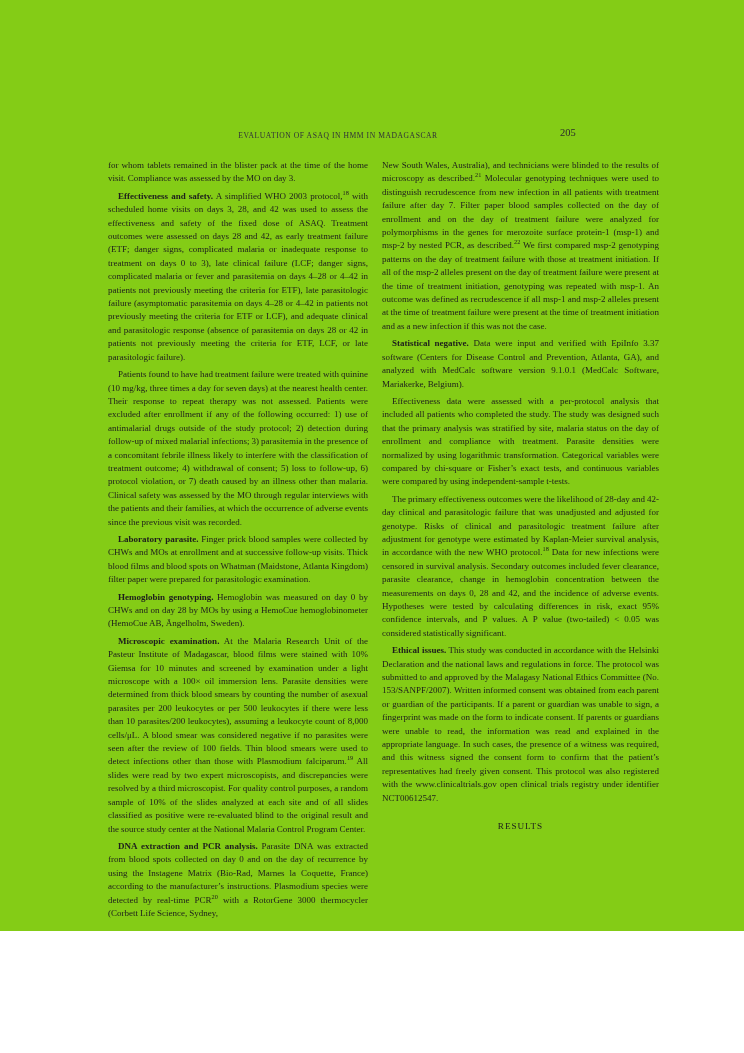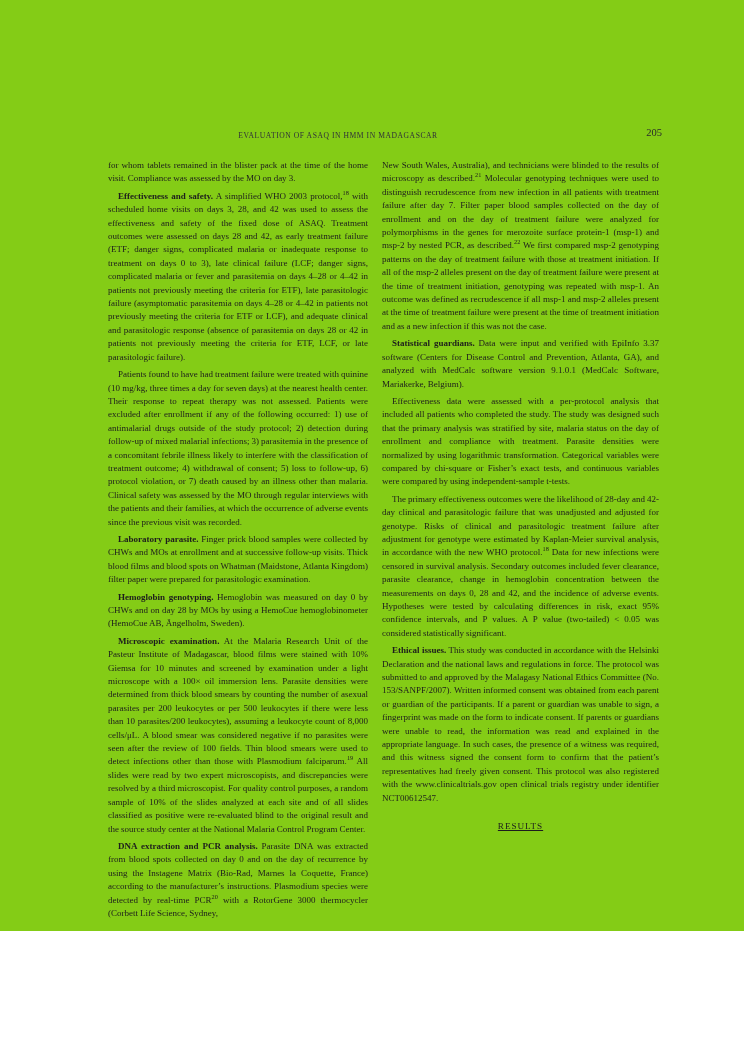--- a/index.html
+++ b/index.html
@@ -8,35 +8,35 @@
     font-family:"Liberation Serif","DejaVu Serif",serif;
     -webkit-font-smoothing:antialiased;
   }
   .page{position:absolute;left:0;top:0;width:744px;height:931px;background:#84cc16;overflow:hidden;}
   .running-title{
     position:absolute;top:131px;left:104px;width:468px;text-align:center;
     font-size:7.6px;letter-spacing:0.55px;color:#30303a;font-variant:small-caps;
     text-transform:uppercase;white-space:nowrap;
   }
   .pagenum-top{
-    position:absolute;top:127px;left:560px;width:102px;text-align:right;
+    position:absolute;top:127px;left:560px;width:102px;text-align:left;
     font-size:10.5px;color:#2b2b2b;
   }
   .col{
     position:absolute;top:155px;text-align:justify;
     font-size:9px;line-height:13.4px;color:#1d1d1d;
     word-spacing:-0.2px;
   }
   .col-left{left:104px;width:268px;}
   .col-right{left:378px;width:285px;}
   .para{margin:4px;}
   .para.indent{text-indent:10px;}
   .heading{
     margin:15px 0 12px 0;text-align:center;font-size:9.2px;
-    letter-spacing:0.9px;color:#1d1d1d;text-decoration:underline;
+    letter-spacing:0.9px;color:#1d1d1d;
   }
   .run-b{font-weight:bold;}
   .run-i{}
   .run-sup{font-size:6.3px;vertical-align:super;line-height:0;}
   .folio{
     position:absolute;top:972px;left:616px;width:28px;text-align:center;
     font-family:"DejaVu Sans","Liberation Sans",sans-serif;
     font-size:12.5px;color:#3d3a38;
   }
 </style>
@@ -52,21 +52,21 @@
       <p class="para indent"><span class="run-b">Effectiveness and safety.</span><span> A simplified WHO 2003 protocol,</span><span class="run-sup">18</span><span> with scheduled home visits on days 3, 28, and 42 was used to assess the effectiveness and safety of the fixed dose of ASAQ. Treatment outcomes were assessed on days 28 and 42, as early treatment failure (ETF; danger signs, complicated malaria or inadequate response to treatment on days 0 to 3), late clinical failure (LCF; danger signs, complicated malaria or fever and parasitemia on days 4–28 or 4–42 in patients not previously meeting the criteria for ETF), late parasitologic failure (asymptomatic parasitemia on days 4–28 or 4–42 in patients not previously meeting the criteria for ETF or LCF), and adequate clinical and parasitologic response (absence of parasitemia on days 28 or 42 in patients not previously meeting the criteria for ETF, LCF, or late parasitologic failure).</span></p>
       <p class="para indent"><span>Patients found to have had treatment failure were treated with quinine (10 mg/kg, three times a day for seven days) at the nearest health center. Their response to repeat therapy was not assessed. Patients were excluded after enrollment if any of the following occurred: 1) use of antimalarial drugs outside of the study protocol; 2) detection during follow-up of mixed malarial infections; 3) parasitemia in the presence of a concomitant febrile illness likely to interfere with the classification of treatment outcome; 4) withdrawal of consent; 5) loss to follow-up, 6) protocol violation, or 7) death caused by an illness other than malaria. Clinical safety was assessed by the MO through regular interviews with the patients and their families, at which the occurrence of adverse events since the previous visit was recorded.</span></p>
       <p class="para indent"><span class="run-b">Laboratory parasite.</span><span> Finger prick blood samples were collected by CHWs and MOs at enrollment and at successive follow-up visits. Thick blood films and blood spots on Whatman (Maidstone, Atlanta Kingdom) filter paper were prepared for parasitologic examination.</span></p>
       <p class="para indent"><span class="run-b">Hemoglobin genotyping.</span><span> Hemoglobin was measured on day 0 by CHWs and on day 28 by MOs by using a HemoCue hemoglobinometer (HemoCue AB, Ängelholm, Sweden).</span></p>
       <p class="para indent"><span class="run-b">Microscopic examination.</span><span> At the Malaria Research Unit of the Pasteur Institute of Madagascar, blood films were stained with 10% Giemsa for 10 minutes and screened by examination under a light microscope with a 100× oil immersion lens. Parasite densities were determined from thick blood smears by counting the number of asexual parasites per 200 leukocytes or per 500 leukocytes if there were less than 10 parasites/200 leukocytes), assuming a leukocyte count of 8,000 cells/μL. A blood smear was considered negative if no parasites were seen after the review of 100 fields. Thin blood smears were used to detect infections other than those with </span><span class="run-i">Plasmodium falciparum.</span><span class="run-sup">19</span><span> All slides were read by two expert microscopists, and discrepancies were resolved by a third microscopist. For quality control purposes, a random sample of 10% of the slides analyzed at each site and of all slides classified as positive were re-evaluated blind to the original result and the source study center at the National Malaria Control Program Center.</span></p>
       <p class="para indent"><span class="run-b">DNA extraction and PCR analysis.</span><span> Parasite DNA was extracted from blood spots collected on day 0 and on the day of recurrence by using the Instagene Matrix (Bio-Rad, Marnes la Coquette, France) according to the manufacturer’s instructions. </span><span class="run-i">Plasmodium</span><span> species were detected by real-time PCR</span><span class="run-sup">20</span><span> with a RotorGene 3000 thermocycler (Corbett Life Science, Sydney,</span></p>
     </div>
 
   <div class="col col-right">
       <p class="para"><span>New South Wales, Australia), and technicians were blinded to the results of microscopy as described.</span><span class="run-sup">21</span><span> Molecular genotyping techniques were used to distinguish recrudescence from new infection in all patients with treatment failure after day 7. Filter paper blood samples collected on the day of enrollment and on the day of treatment failure were analyzed for polymorphisms in the genes for merozoite surface protein-1 (</span><span class="run-i">msp-1</span><span>) and </span><span class="run-i">msp-2</span><span> by nested PCR, as described.</span><span class="run-sup">22</span><span> We first compared </span><span class="run-i">msp-2</span><span> genotyping patterns on the day of treatment failure with those at treatment initiation. If all of the </span><span class="run-i">msp-2</span><span> alleles present on the day of treatment failure were present at the time of treatment initiation, genotyping was repeated with </span><span class="run-i">msp-1</span><span>. An outcome was defined as recrudescence if all </span><span class="run-i">msp-1</span><span> and </span><span class="run-i">msp-2</span><span> alleles present at the time of treatment failure were present at the time of treatment initiation and as a new infection if this was not the case.</span></p>
-      <p class="para indent"><span class="run-b">Statistical guardians.</span><span> Data were input and verified with EpiInfo 3.37 software (Centers for Disease Control and Prevention, Atlanta, GA), and analyzed with MedCalc software version 9.1.0.1 (MedCalc Software, Mariakerke, Belgium).</span></p>
+      <p class="para indent"><span class="run-b">Statistical negative.</span><span> Data were input and verified with EpiInfo 3.37 software (Centers for Disease Control and Prevention, Atlanta, GA), and analyzed with MedCalc software version 9.1.0.1 (MedCalc Software, Mariakerke, Belgium).</span></p>
       <p class="para indent"><span>Effectiveness data were assessed with a per-protocol analysis that included all patients who completed the study. The study was designed such that the primary analysis was stratified by site, malaria status on the day of enrollment and compliance with treatment. Parasite densities were normalized by using logarithmic transformation. Categorical variables were compared by chi-square or Fisher’s exact tests, and continuous variables were compared by using independent-sample </span><span class="run-i">t</span><span>-tests.</span></p>
       <p class="para indent"><span>The primary effectiveness outcomes were the likelihood of 28-day and 42-day clinical and parasitologic failure that was unadjusted and adjusted for genotype. Risks of clinical and parasitologic treatment failure after adjustment for genotype were estimated by Kaplan-Meier survival analysis, in accordance with the new WHO protocol.</span><span class="run-sup">18</span><span> Data for new infections were censored in survival analysis. Secondary outcomes included fever clearance, parasite clearance, change in hemoglobin concentration between the measurements on days 0, 28 and 42, and the incidence of adverse events. Hypotheses were tested by calculating differences in risk, exact 95% confidence intervals, and </span><span class="run-i">P</span><span> values. A </span><span class="run-i">P</span><span> value (two-tailed) &lt; 0.05 was considered statistically significant.</span></p>
       <p class="para indent"><span class="run-b">Ethical issues.</span><span> This study was conducted in accordance with the Helsinki Declaration and the national laws and regulations in force. The protocol was submitted to and approved by the Malagasy National Ethics Committee (No. 153/SANPF/2007). Written informed consent was obtained from each parent or guardian of the participants. If a parent or guardian was unable to sign, a fingerprint was made on the form to indicate consent. If parents or guardians were unable to read, the information was read and explained in the appropriate language. In such cases, the presence of a witness was required, and this witness signed the consent form to confirm that the patient’s representatives had freely given consent. This protocol was also registered with the www.clinicaltrials.gov open clinical trials registry under identifier NCT00612547.</span></p>
       <div class="heading"><span>RESULTS</span></div>
     </div>
 
   <div class="folio">55</div>
 </div>
 
 </body></html>

